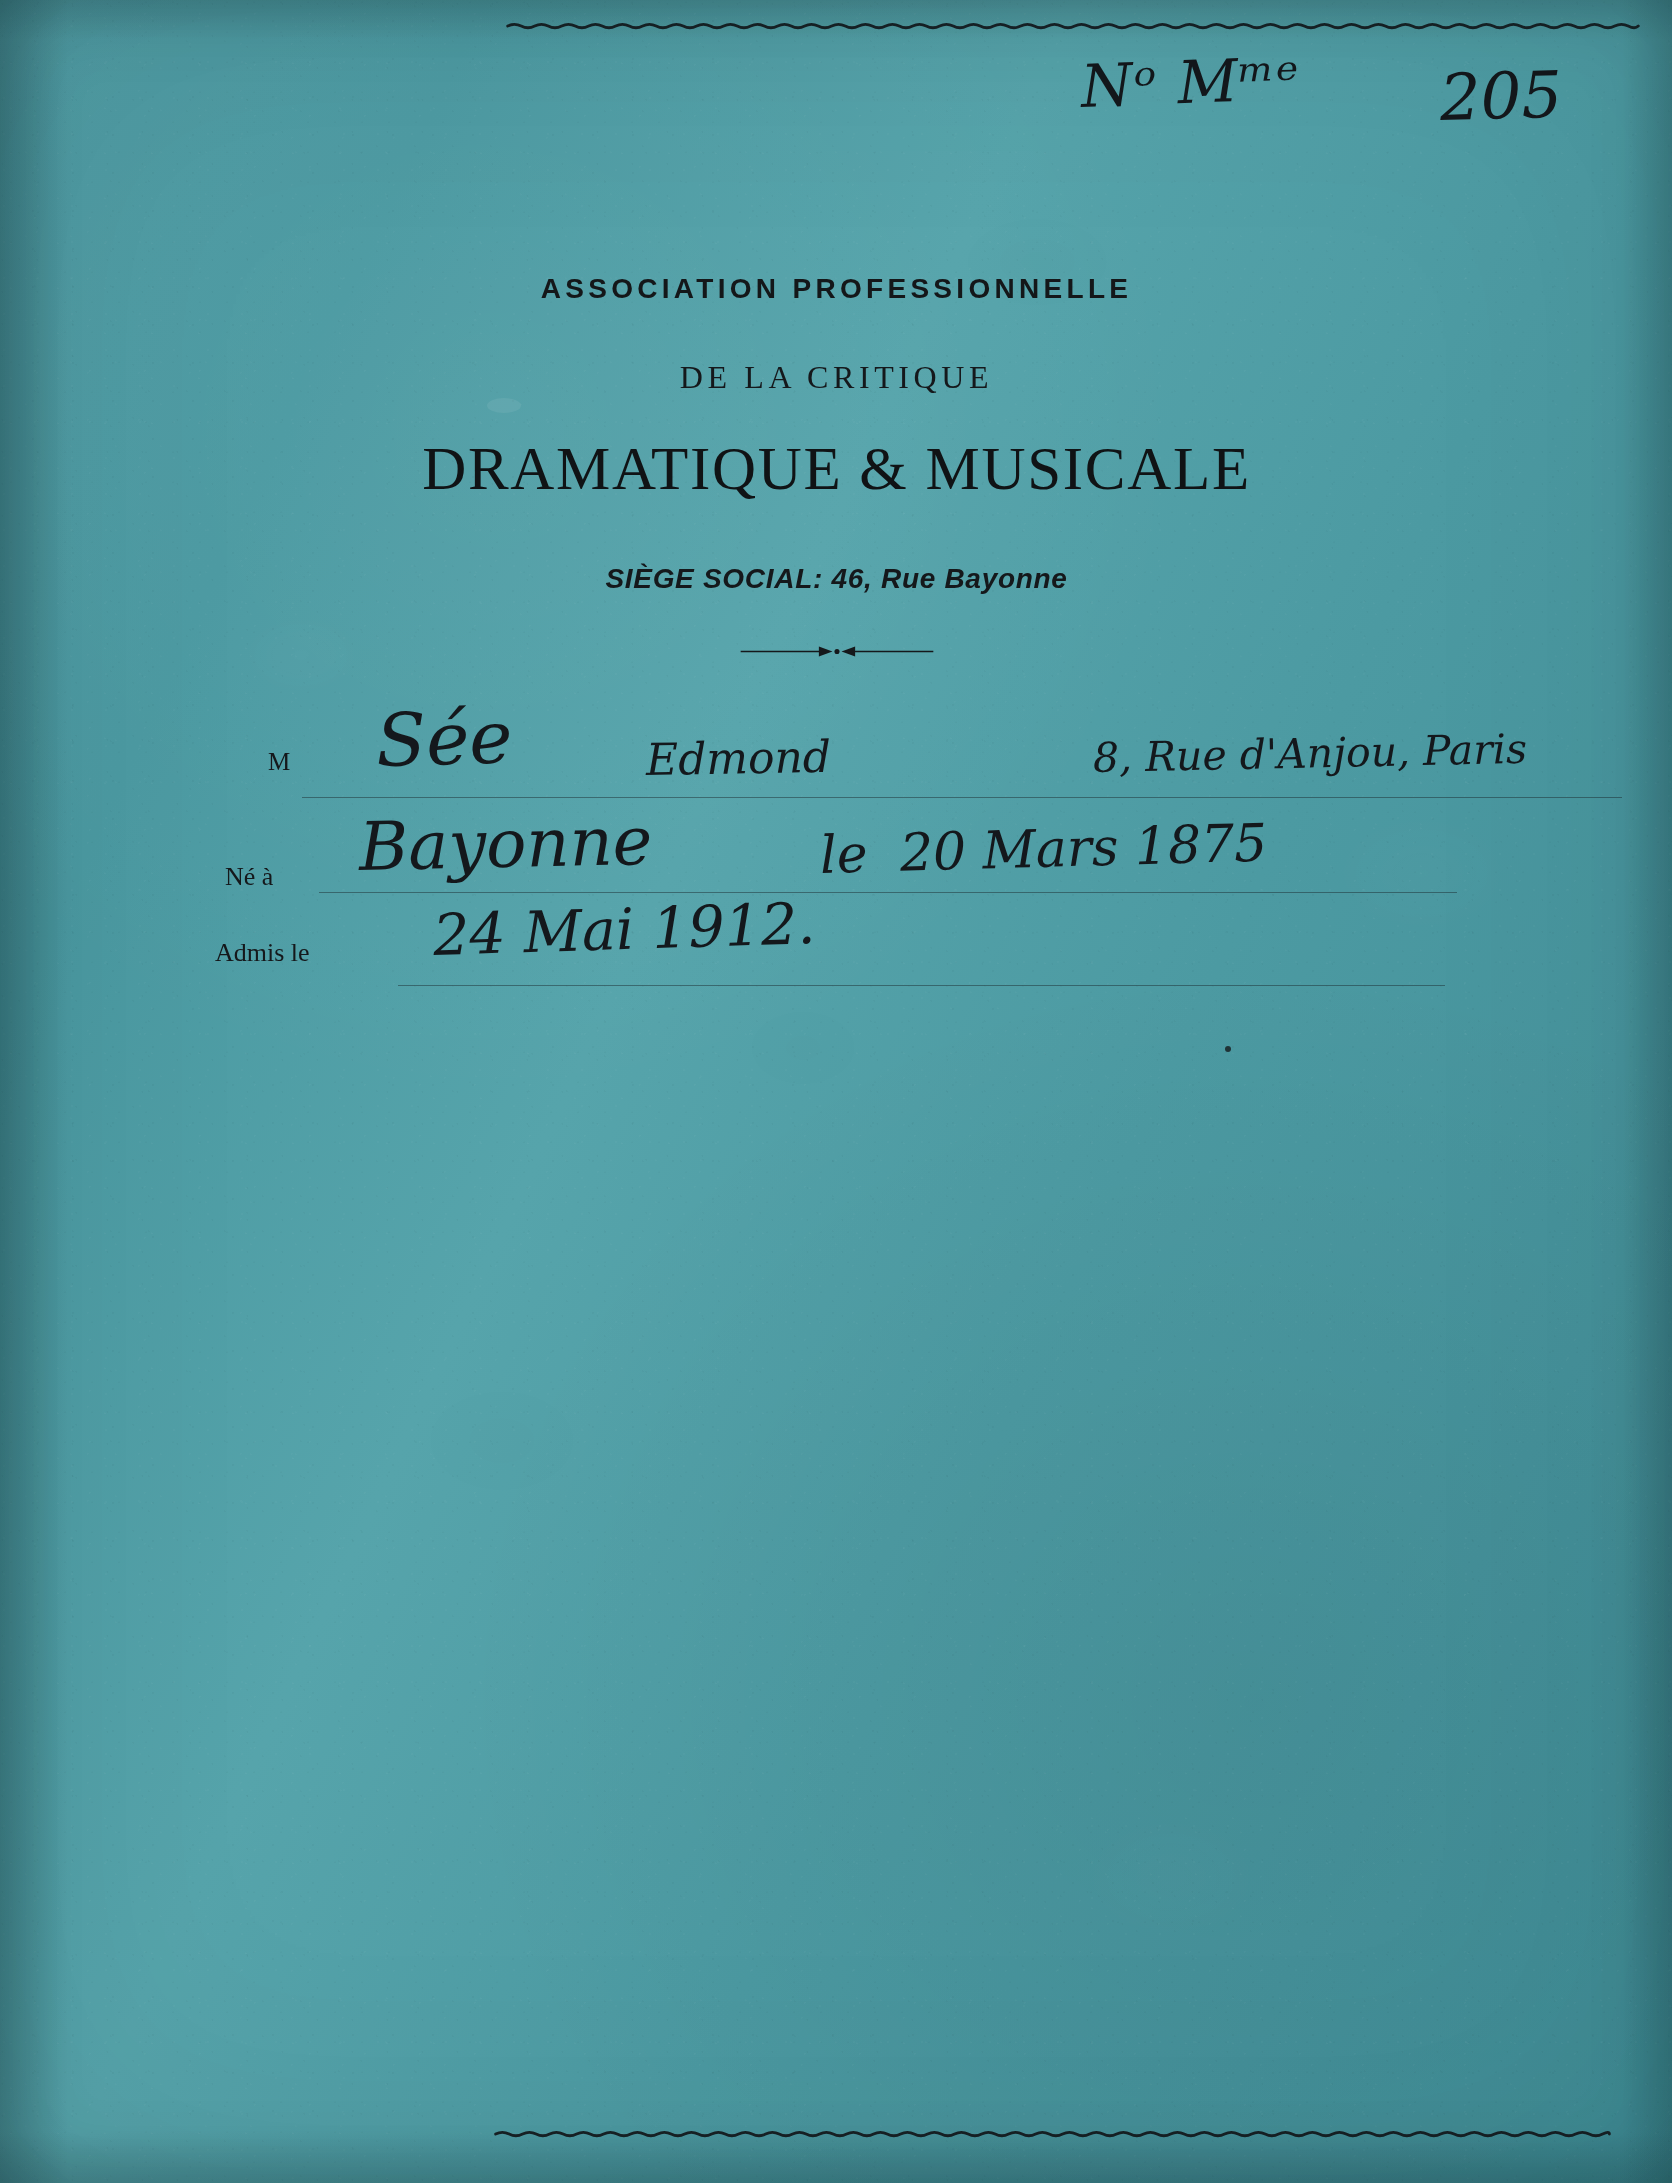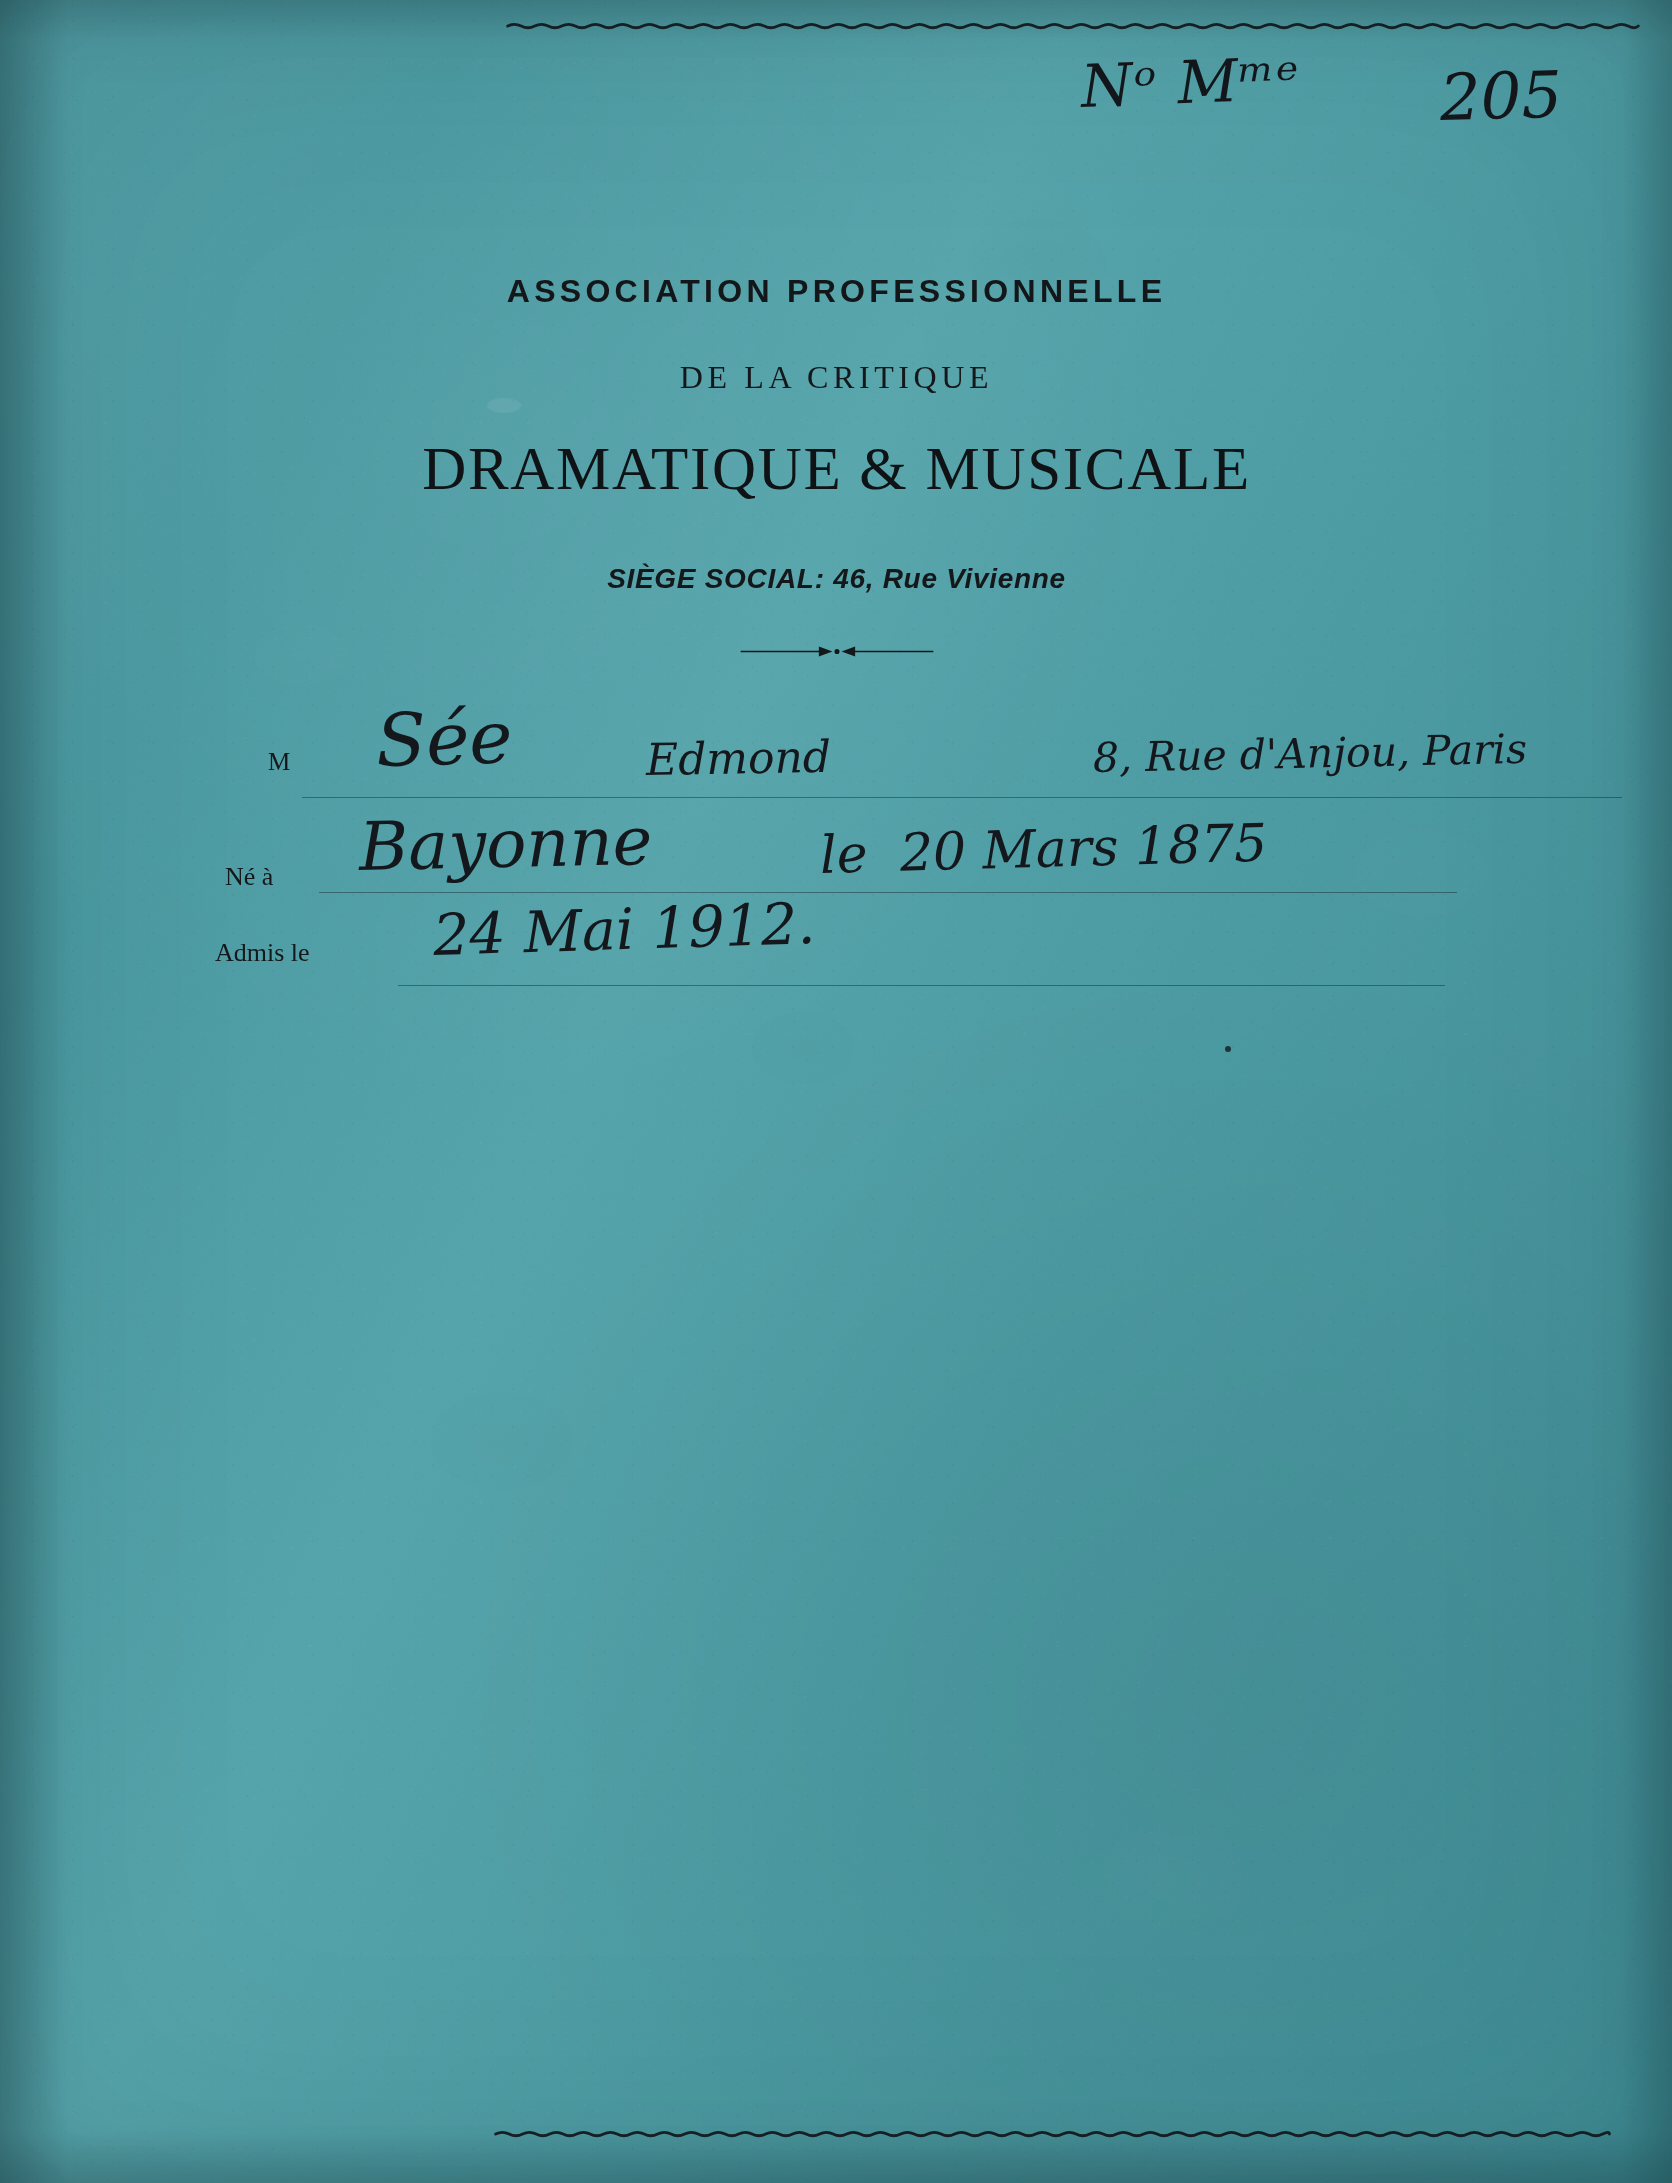--- a/index.html
+++ b/index.html
@@ -87,21 +87,21 @@
   
   .printed {
     position: absolute;
     left: 0; right: 0;
     text-align: center;
     color: #15191c;
     font-family: "Liberation Sans", sans-serif;
   }
   .line-assoc {
     top: 273px;
-    font-size: 32px;
+    font-size: 28px;
     letter-spacing: 4.3px;
     font-weight: 700;
     color: #141719;
   }
   .line-delacritique {
     top: 359px;
     font-size: 32px;
     letter-spacing: 4.6px;
     font-weight: 400;
     font-family: "Liberation Serif", serif;
@@ -253,21 +253,21 @@
       <path d="M0 9 Q 12 3 24 9 T 48 9 T 72 9 T 96 9 T 120 9 T 144 9 T 168 9 T 192 9 T 216 9 T 240 9 T 264 9 T 288 9 T 312 9 T 336 9 T 360 9 T 384 9 T 408 9 T 432 9 T 456 9 T 480 9 T 504 9 T 528 9 T 552 9 T 576 9 T 600 9 T 624 9 T 648 9 T 672 9 T 696 9 T 720 9 T 744 9 T 768 9 T 792 9 T 816 9 T 840 9 T 864 9 T 888 9 T 912 9 T 936 9 T 960 9 T 984 9 T 1008 9 T 1032 9 T 1056 9 T 1080 9 T 1104 9 T 1128 9 T 1152 9 T 1176 9 T 1200 9 T 1224 9 T 1248 9 T 1272 9 T 1296 9 T 1320 9 T 1344 9 T 1368 9 T 1392 9 T 1416 9 T 1440 9 T 1464 9 T 1488 9 T 1512 9 T 1536 9 T 1560 9 T 1584 9 T 1608 9 T 1632 9 T 1656 9 T 1680 9 T 1704 9 T 1728 9 T 1752 9 T 1776 9 T 1800 9 T 1824 9 T 1848 9 T 1872 9 T 1896 9 T 1920 9 T 1944 9 T 1968 9 T 1992 9 T 2010 9" fill="none" stroke="#14181c" stroke-width="5" stroke-linecap="round"></path>
     </svg>
   </div>
 
   <div class="hand ref-hand">Nᵒ Mᵐᵉ</div>
   <div class="hand ref-num">205</div>
 
   <div class="printed line-assoc">ASSOCIATION PROFESSIONNELLE</div>
   <div class="printed line-delacritique">DE LA CRITIQUE</div>
   <div class="printed line-main">DRAMATIQUE &amp; MUSICALE</div>
-  <div class="printed line-siege">SIÈGE SOCIAL: 46, Rue Vivienne</div>
+  <div class="printed line-siege">SIÈGE SOCIAL: 46, Rue Bayonne</div>
 
   <div class="ornament">
     <svg width="239" height="17" viewBox="0 0 420 30" xmlns="http://www.w3.org/2000/svg" aria-hidden="true">
       <line x1="40" y1="15" x2="185" y2="15" stroke="#15181b" stroke-width="3"></line>
       <line x1="235" y1="15" x2="380" y2="15" stroke="#15181b" stroke-width="3"></line>
       <path d="M178 6 L202 15 L178 24 Z" fill="#15181b"></path>
       <path d="M242 6 L218 15 L242 24 Z" fill="#15181b"></path>
       <circle cx="210" cy="15" r="4.5" fill="#15181b"></circle>
     </svg>
   </div>

